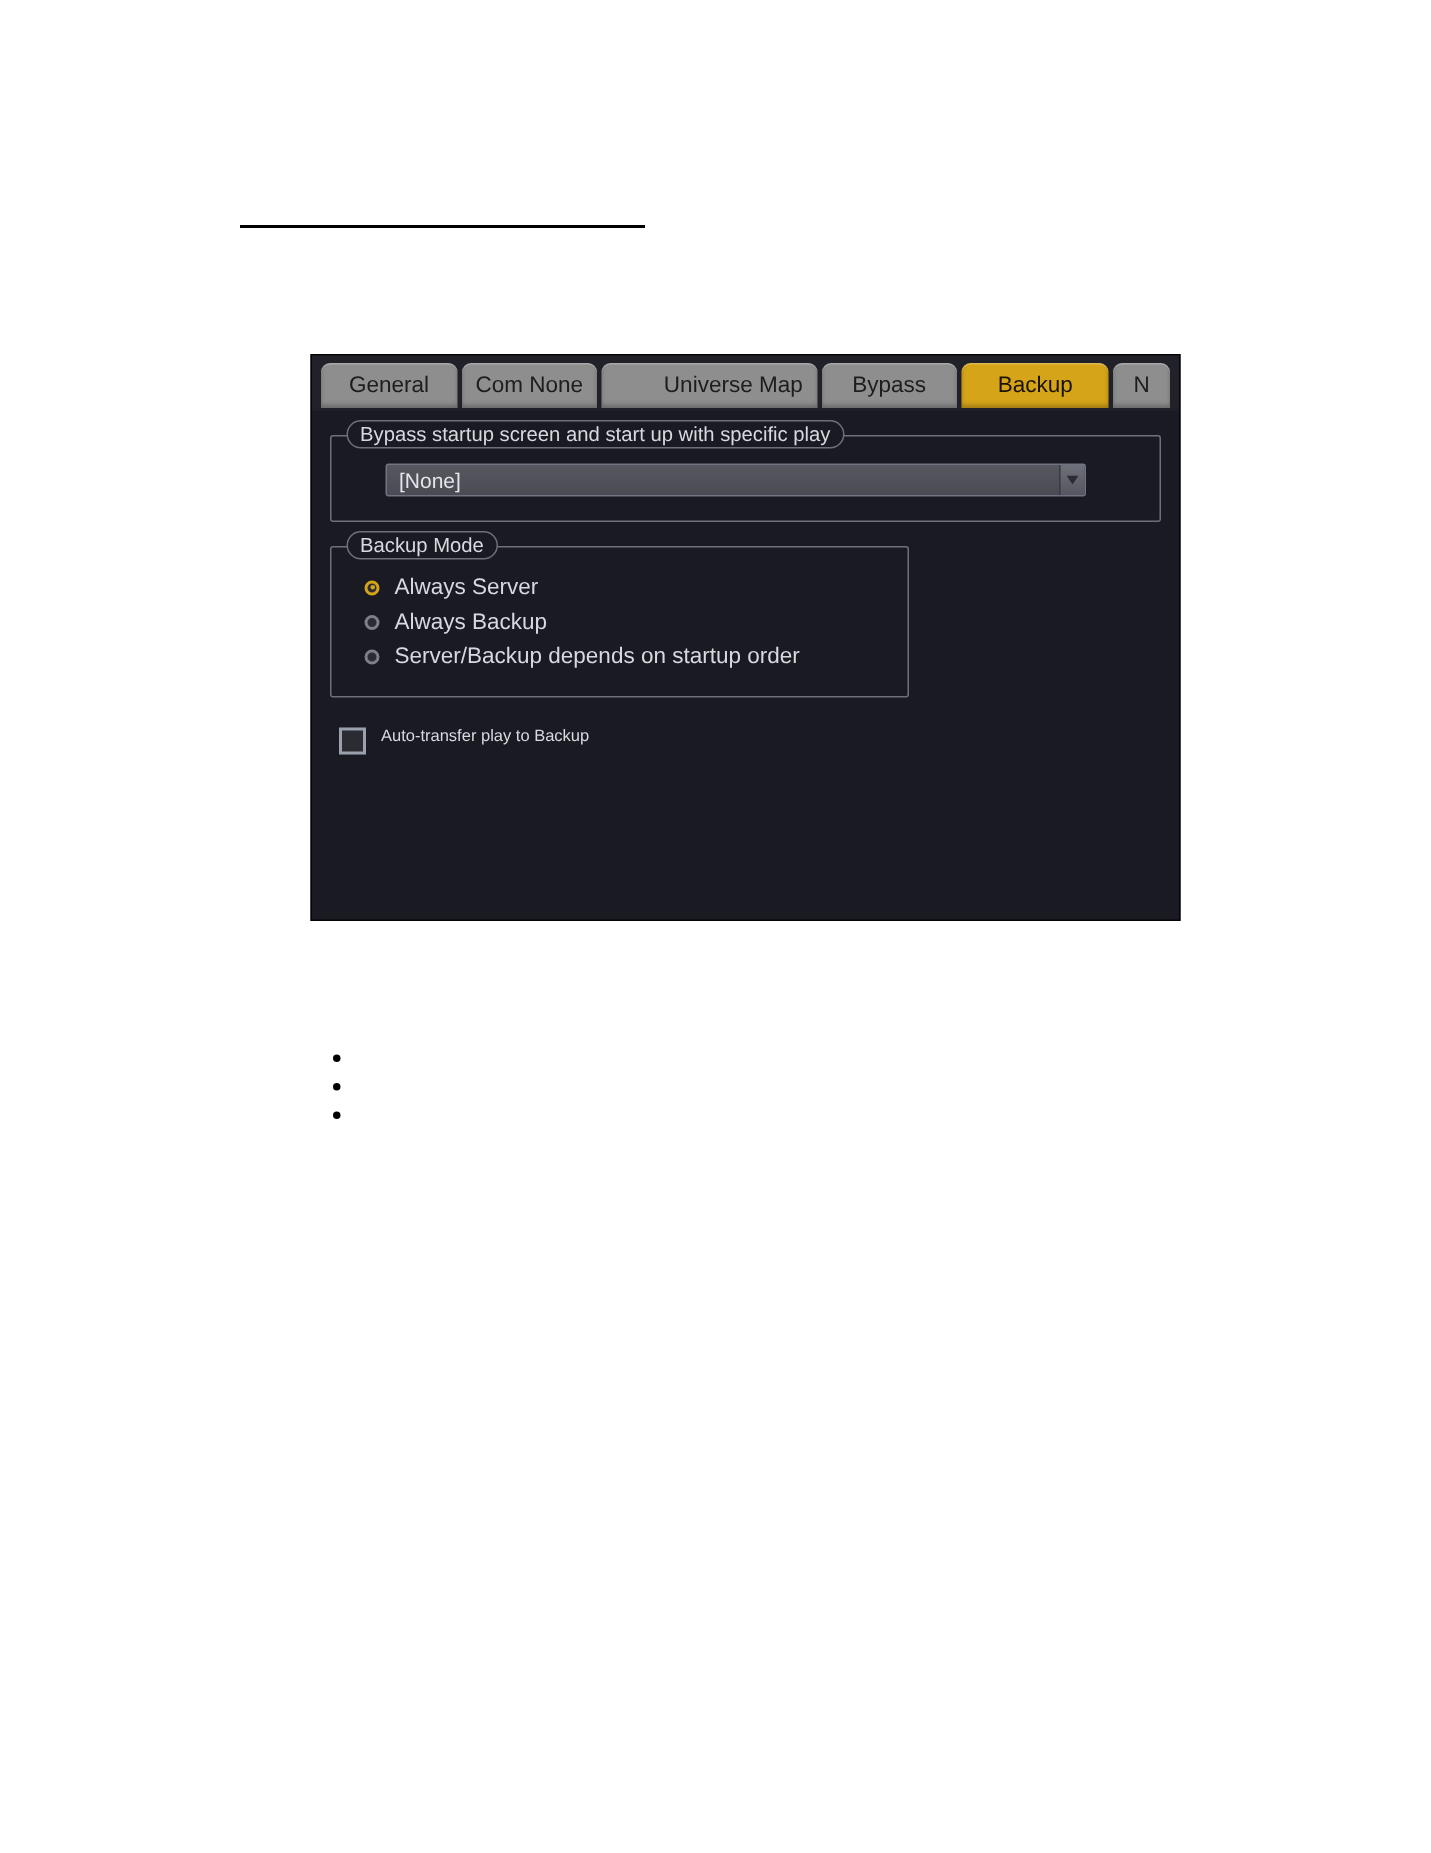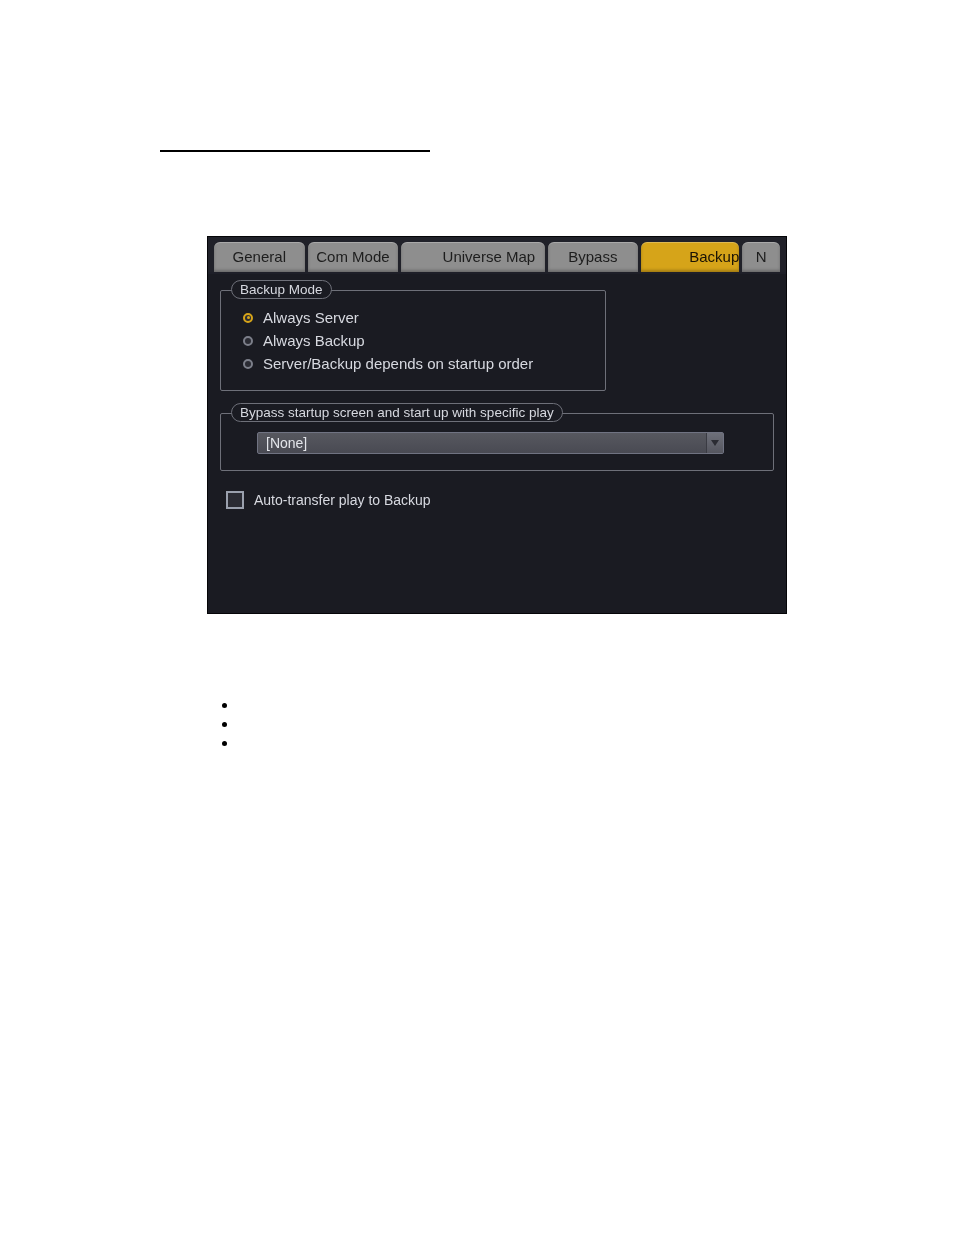--- a/index.html
+++ b/index.html
@@ -74,21 +74,21 @@
     padding: 6px 0 7px 0;
     border-radius: 6px 6px 0 0;
     text-align: center;
     font-size: 15px;
     box-shadow: inset 0 1px 0 rgba(255,255,255,0.25), inset 0 -2px 3px rgba(0,0,0,0.25);
   }
   .tab-general   { width: 96px; }
   .tab-comport   { width: 96px; }
   .tab-universe  { width: 118px; padding-left: 32px; }
   .tab-output    { width: 96px; }
-  .tab-backup    { width: 104px; text-align: right; }
+  .tab-backup    { width: 104px; }
   .tab-next      { width: 40px; }
 
   .tab.active {
     background: var(--tab-active);
     color: #1a1305;
     font-weight: 500;
   }
 
   .panel {
     padding: 8px 12px 10px 12px;
@@ -172,23 +172,22 @@
     background: linear-gradient(#6e707a, #55565f);
     border-left: 1px solid #3a3b43;
     display: flex;
     align-items: center;
     justify-content: center;
   }
   .select .sel-btn svg { display:block; }
 
   .checkbox-row {
     display: flex;
-    align-items: center;
     margin: 20px 0 3px 6px;
-    font-size: 14px;
+    font-size: 11px;
   }
   .checkbox {
     width: 14px;
     height: 14px;
     border: 2px solid var(--checkbox-border);
     margin-right: 10px;
     background: #2a2b33;
     display: inline-block;
   }
 
@@ -210,57 +209,57 @@
 </style>
 </head>
 <body>
 
 <div class="page">
   <div class="rule"></div>
 
   <div class="screenshot">
     <div class="tabbar">
       <div class="tab tab-general">General</div>
-      <div class="tab tab-comport">Com Mode</div>
+      <div class="tab tab-comport">Com None</div>
       <div class="tab tab-universe">Universe Map</div>
       <div class="tab tab-output">Bypass</div>
       <div class="tab tab-backup active">Backup</div>
       <div class="tab tab-next">N</div>
     </div>
 
     <div class="panel">
-      <div class="group group-mode">
-        <div class="legend">Backup Mode</div>
-
-        <div class="radio-row">
-          <span class="radio selected"></span>
-          <span>Always Server</span>
-        </div>
-        <div class="radio-row">
-          <span class="radio"></span>
-          <span>Always Backup</span>
-        </div>
-        <div class="radio-row">
-          <span class="radio"></span>
-          <span>Server/Backup depends on startup order</span>
-        </div>
-      </div>
-
       <div class="group group-bypass">
         <div class="legend">Bypass startup screen and start up with specific play</div>
         <div class="select">
           <span>[None]</span>
           <span class="sel-btn">
             <svg width="8" height="6" viewBox="0 0 8 6">
               <path d="M0 0 L8 0 L4 6 Z" fill="#2b2c33"></path>
             </svg>
           </span>
         </div>
       </div>
 
+      <div class="group group-mode">
+        <div class="legend">Backup Mode</div>
+
+        <div class="radio-row">
+          <span class="radio selected"></span>
+          <span>Always Server</span>
+        </div>
+        <div class="radio-row">
+          <span class="radio"></span>
+          <span>Always Backup</span>
+        </div>
+        <div class="radio-row">
+          <span class="radio"></span>
+          <span>Server/Backup depends on startup order</span>
+        </div>
+      </div>
+
       <div class="checkbox-row">
         <span class="checkbox"></span>
         <span>Auto-transfer play to Backup</span>
       </div>
     </div>
   </div>
 
   <div class="bullets">
     <div class="row"><span class="dot"></span></div>
     <div class="row"><span class="dot"></span></div>

